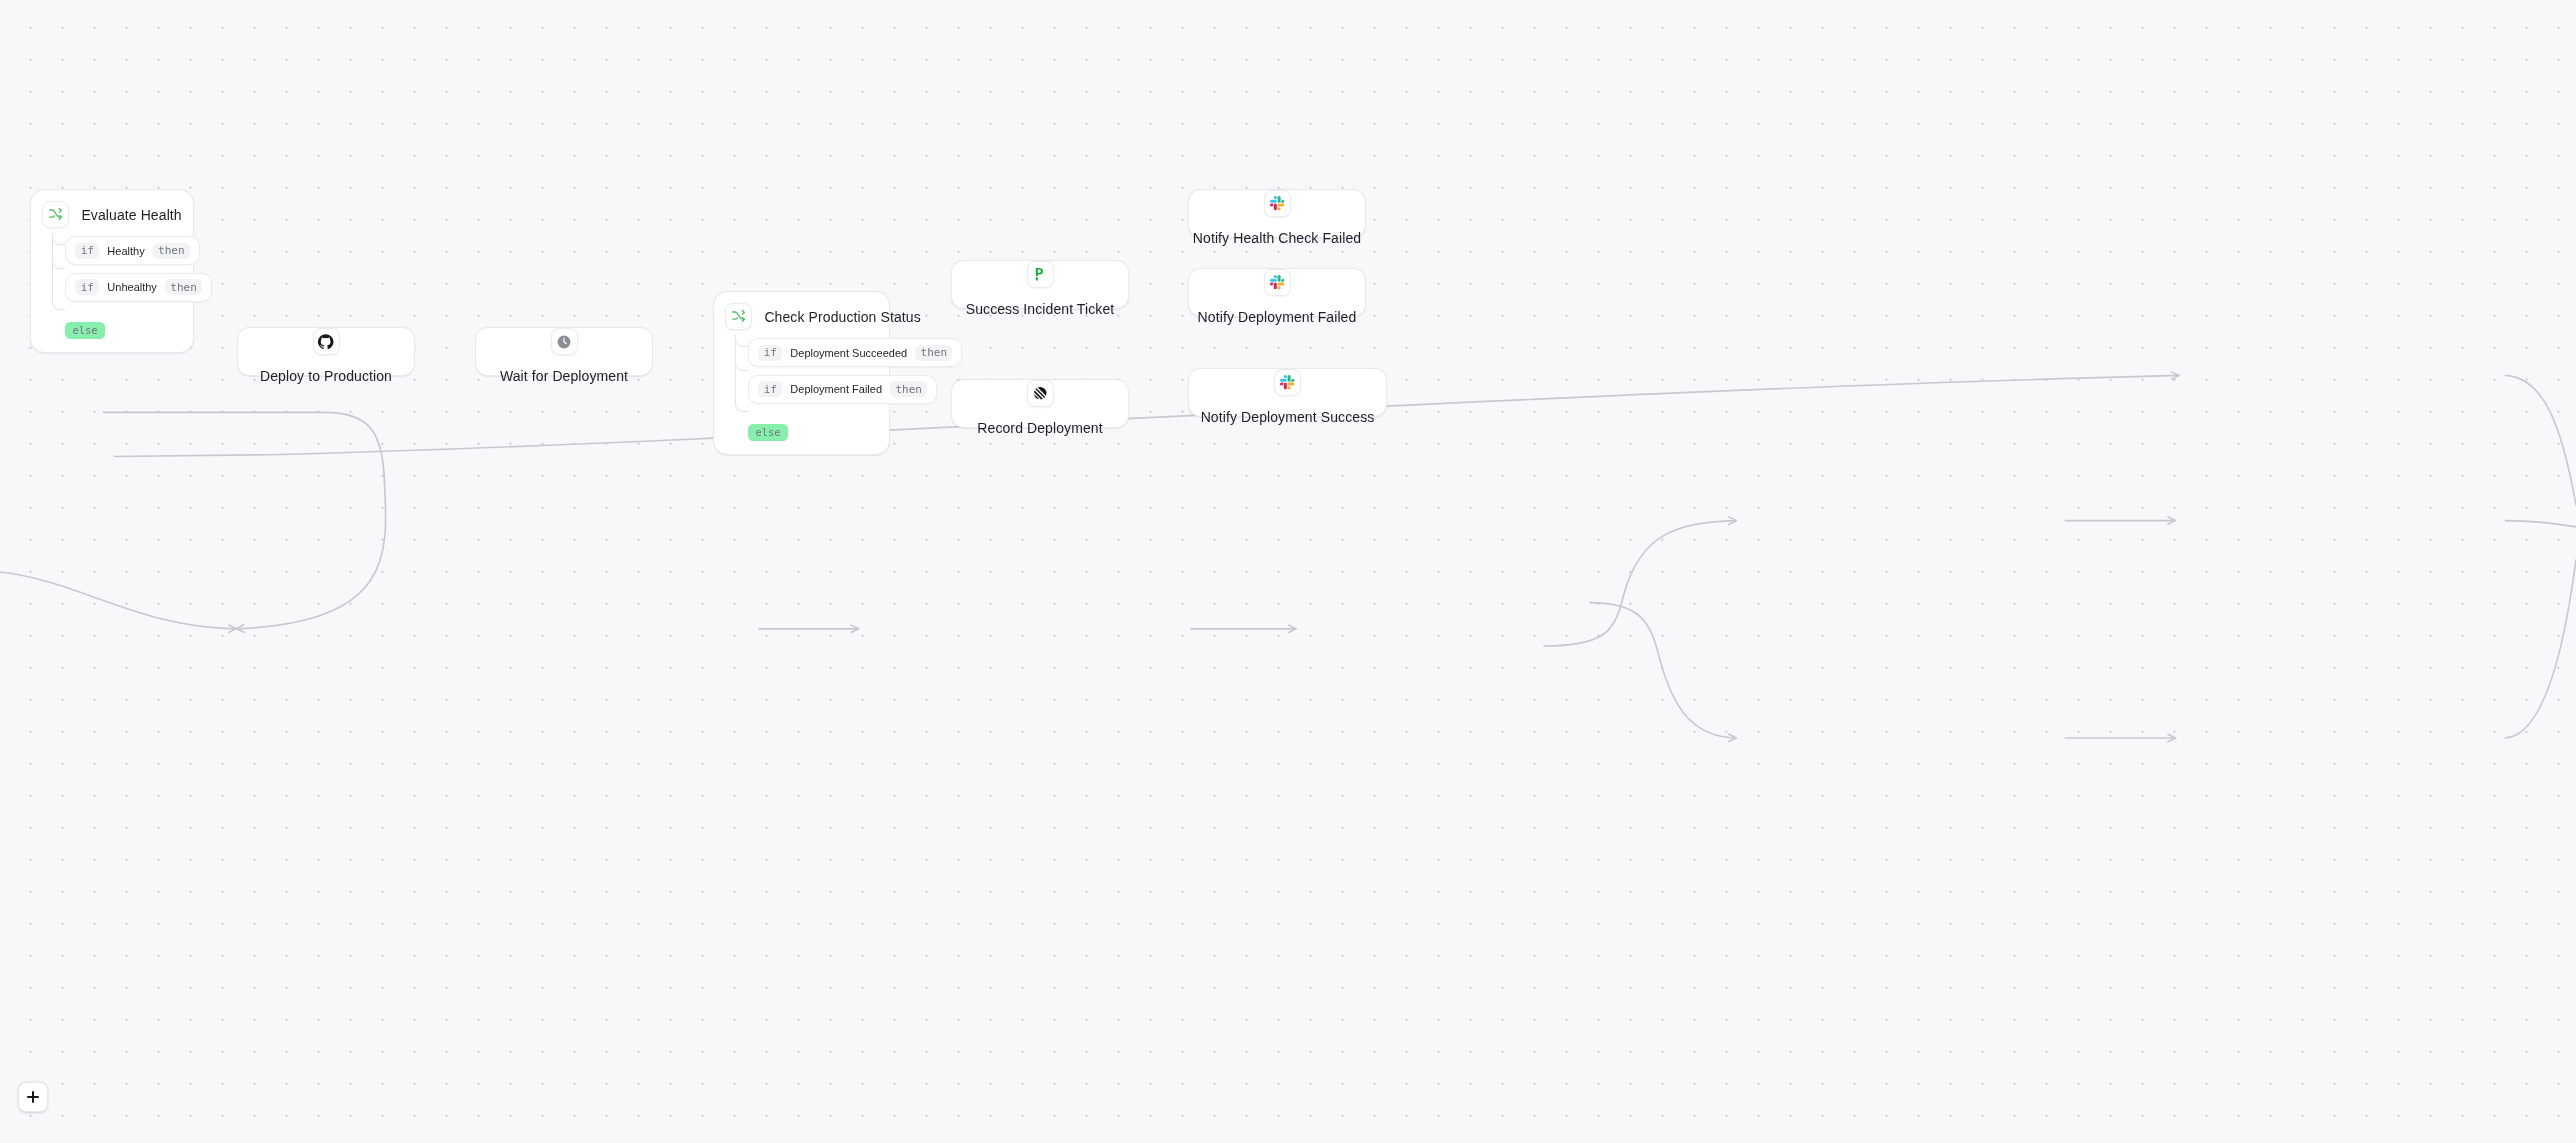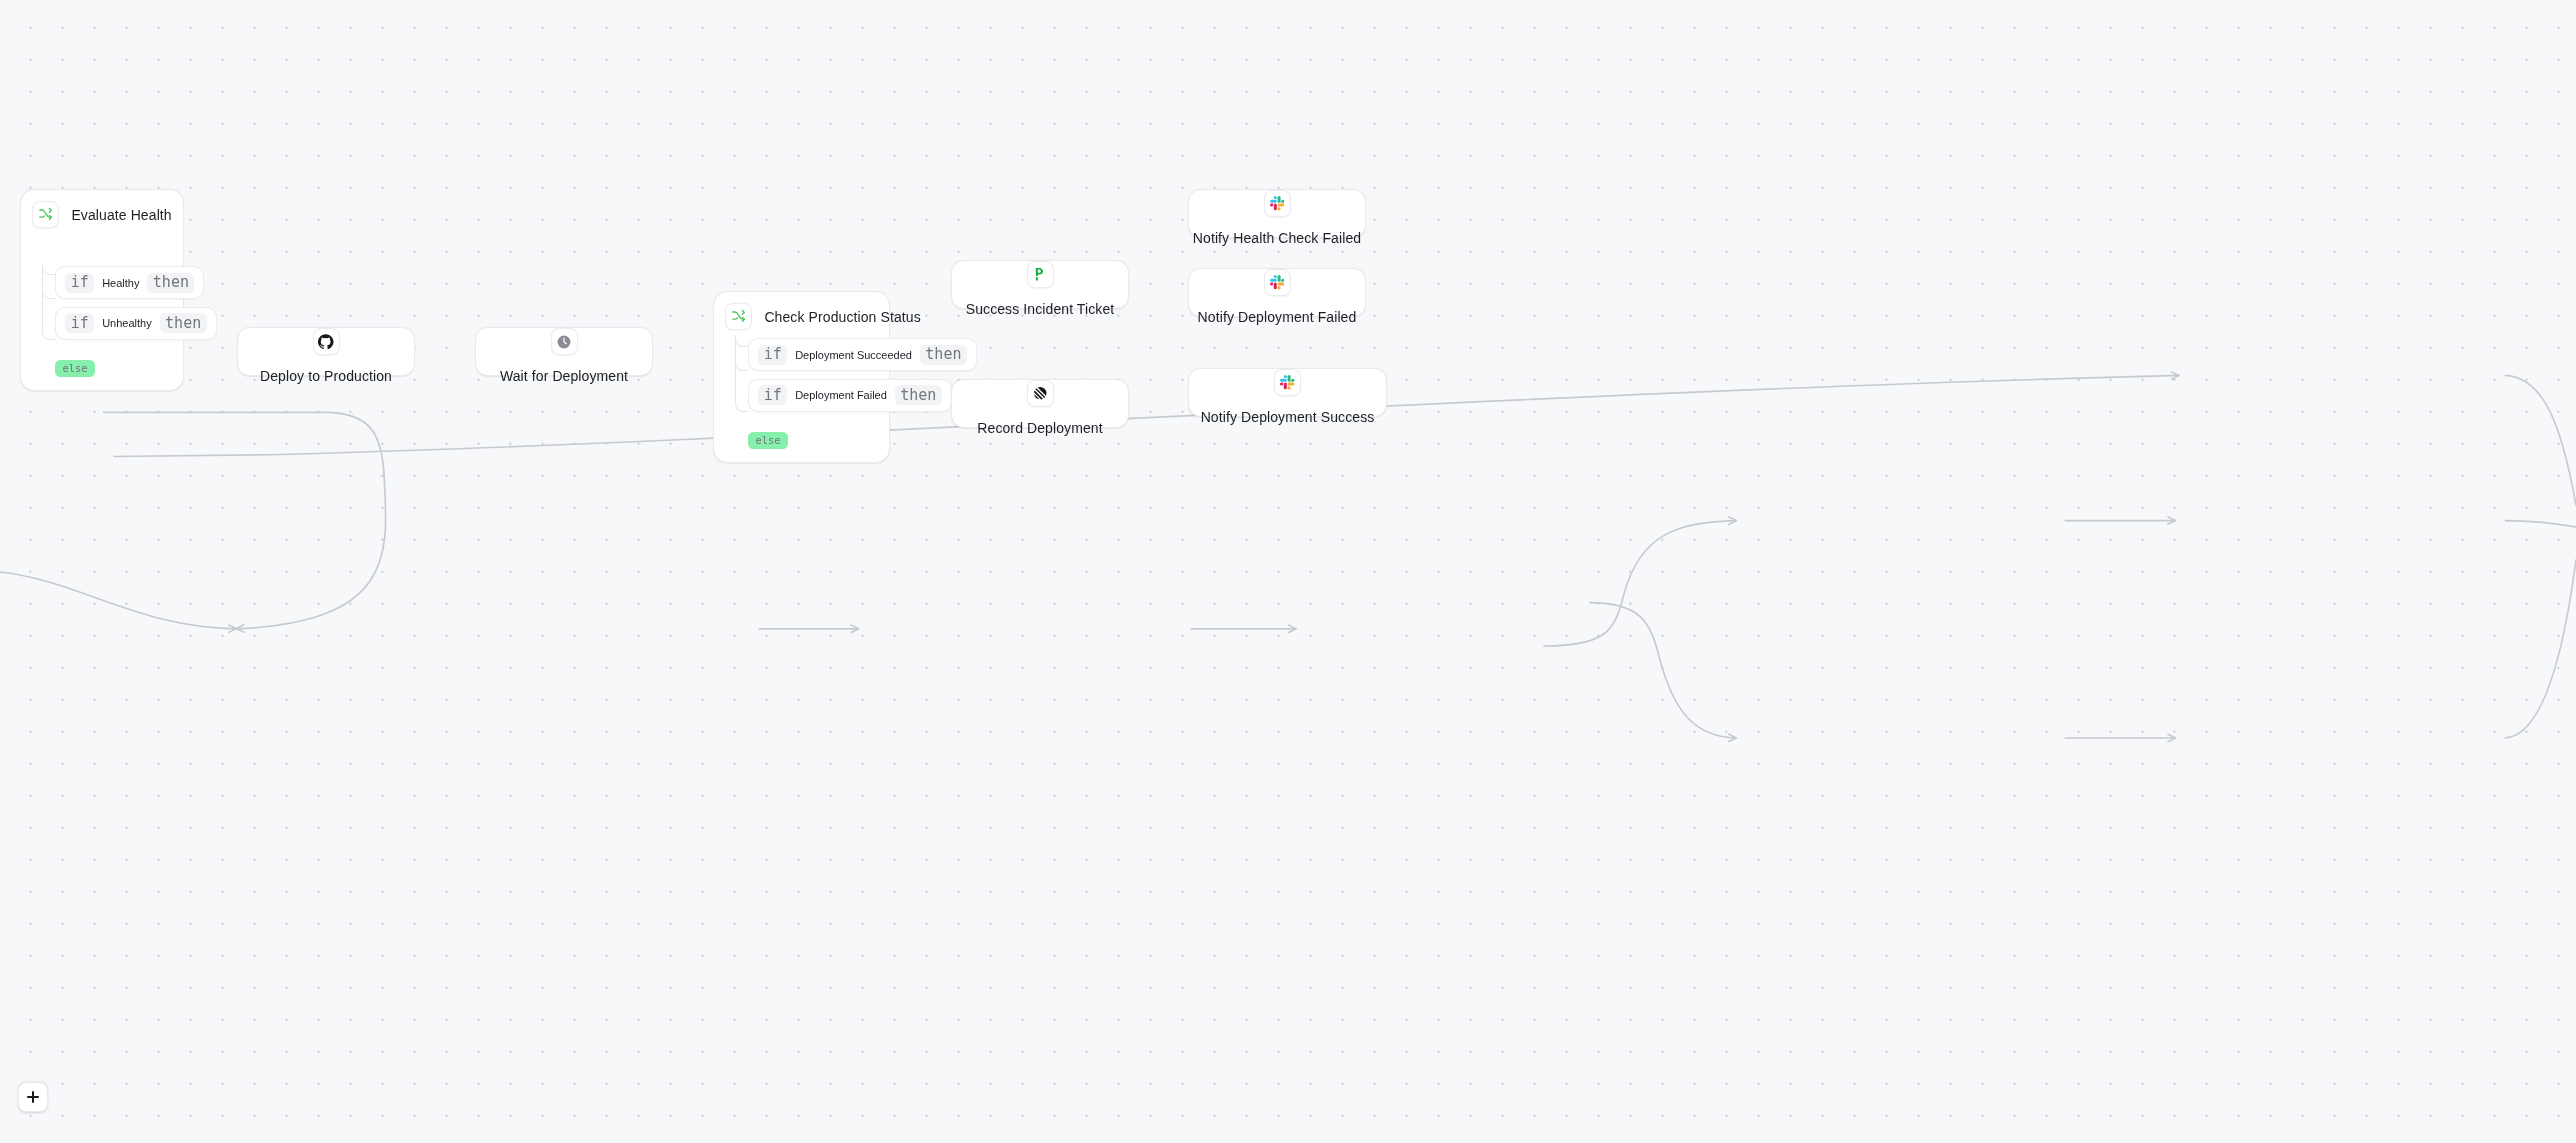--- a/index.html
+++ b/index.html
@@ -80,21 +80,21 @@
     background: #fff;
     border: 0.9px solid #eaecf0;
     border-radius: 10px;
     padding: 5.4px 9px;
     margin-bottom: 7.2px;
     box-shadow: 0 0.9px 1.4px rgba(16,24,40,.04);
     width: max-content;
   }
   .kw {
     font-family: "DejaVu Sans Mono", monospace;
-    font-size: 15px;
+    font-size: 11px;
     color: #71757e;
     background: #f2f3f5;
     border-radius: 5.4px;
     padding: 2.7px 5.4px;
     line-height: 1;
   }
   .cond-label { font-size: 11px; color: #1c1f24; white-space: nowrap; }
   .elsebox {
     display: inline-block;
     font-family: "DejaVu Sans Mono", monospace;
@@ -158,21 +158,21 @@
       <path d="M2289,818 L2412,818" marker-end="url(#ah)"></path>
 
       <path d="M2777,416 C2820,418 2840,470 2856,560"></path>
 
       <path d="M2777,577 C2810,577 2830,580 2856,584"></path>
 
       <path d="M2777,818 C2820,816 2843,720 2856,620"></path>
     </g>
   </svg>
 
-  <div class="node branch" style="left:20px; top:189px; width:164px;gap:30px;">
+  <div class="node branch" style="left:30px; top:189px; width:164px;">
     <div class="branch-head">
       <span class="chip">
         <svg width="14.4" height="14.4" viewBox="0 0 24 24" fill="none" stroke="#4cc15e" stroke-width="2.2" stroke-linecap="round" stroke-linejoin="round">
           <path d="M3 5h4c3 0 4 3 6 6s3 6 6 6h3"></path>
           <path d="M3 17h4c1.6 0 2.7-.9 3.6-2.2"></path>
           <path d="M19 2.6 22.2 5.8 19 9"></path>
           <path d="M19 14 22.2 17.2 19 20.4"></path>
         </svg>
       </span>
       <span class="node-title">Evaluate Health</span>

